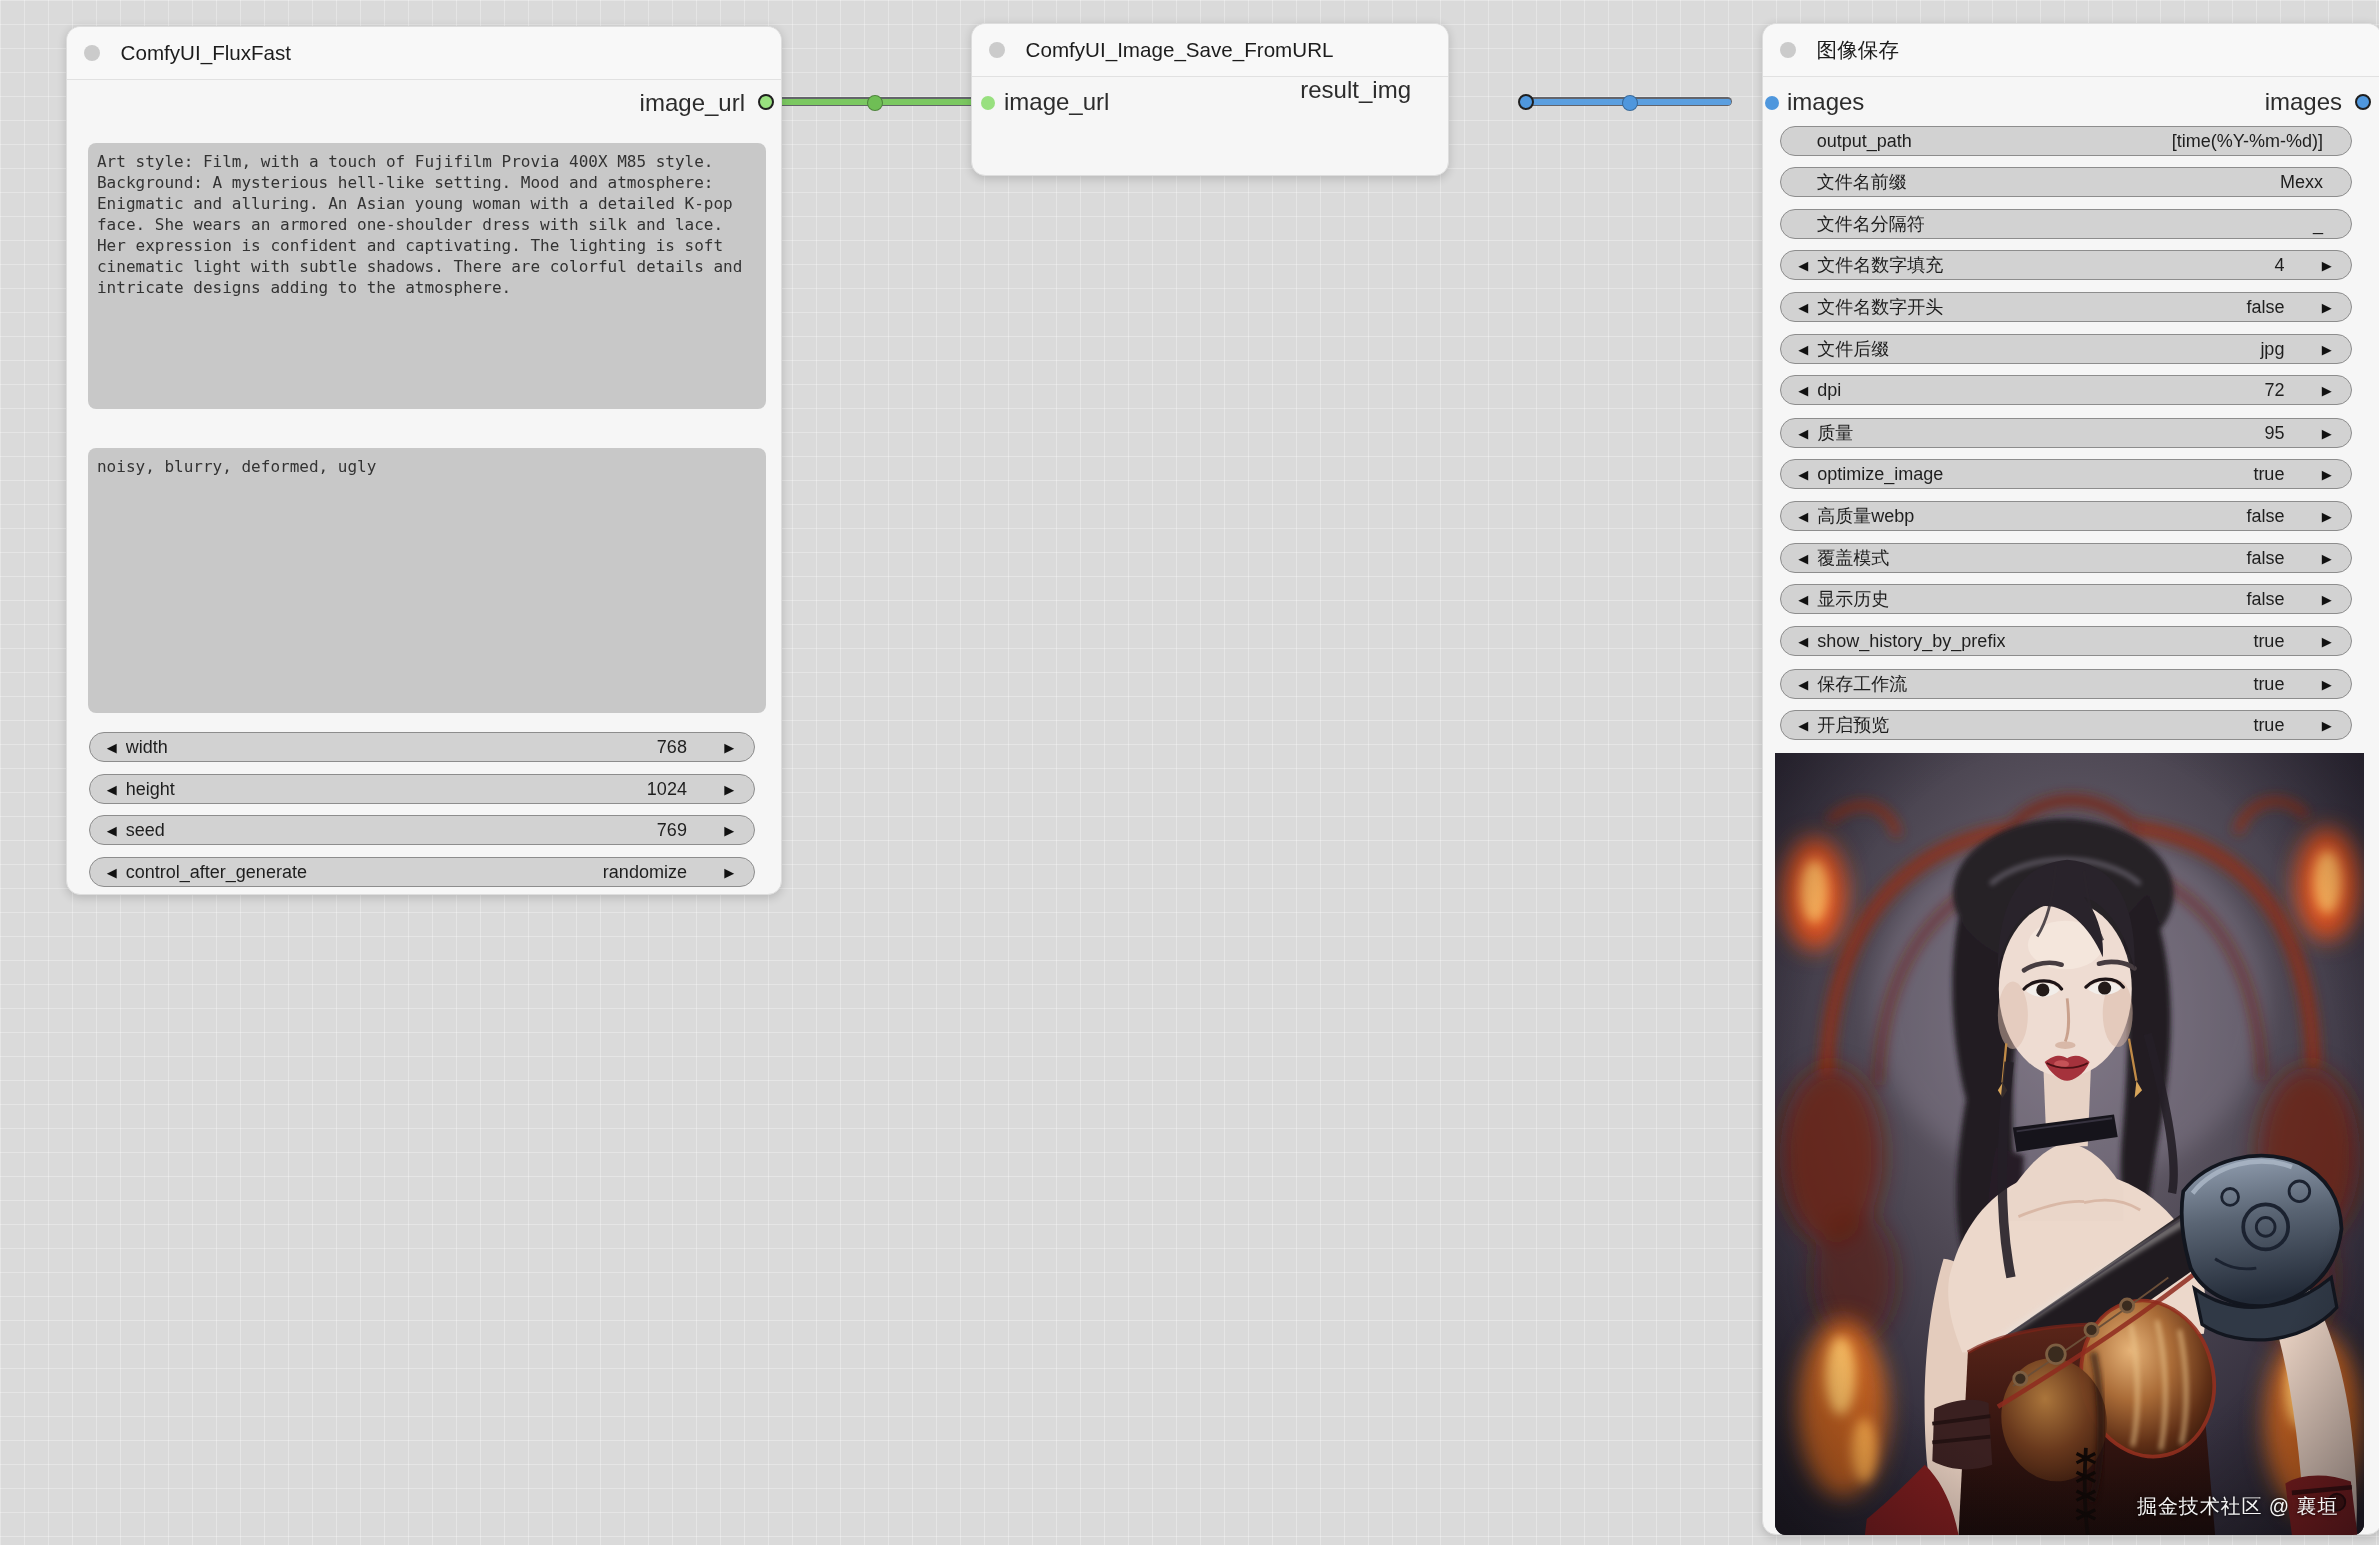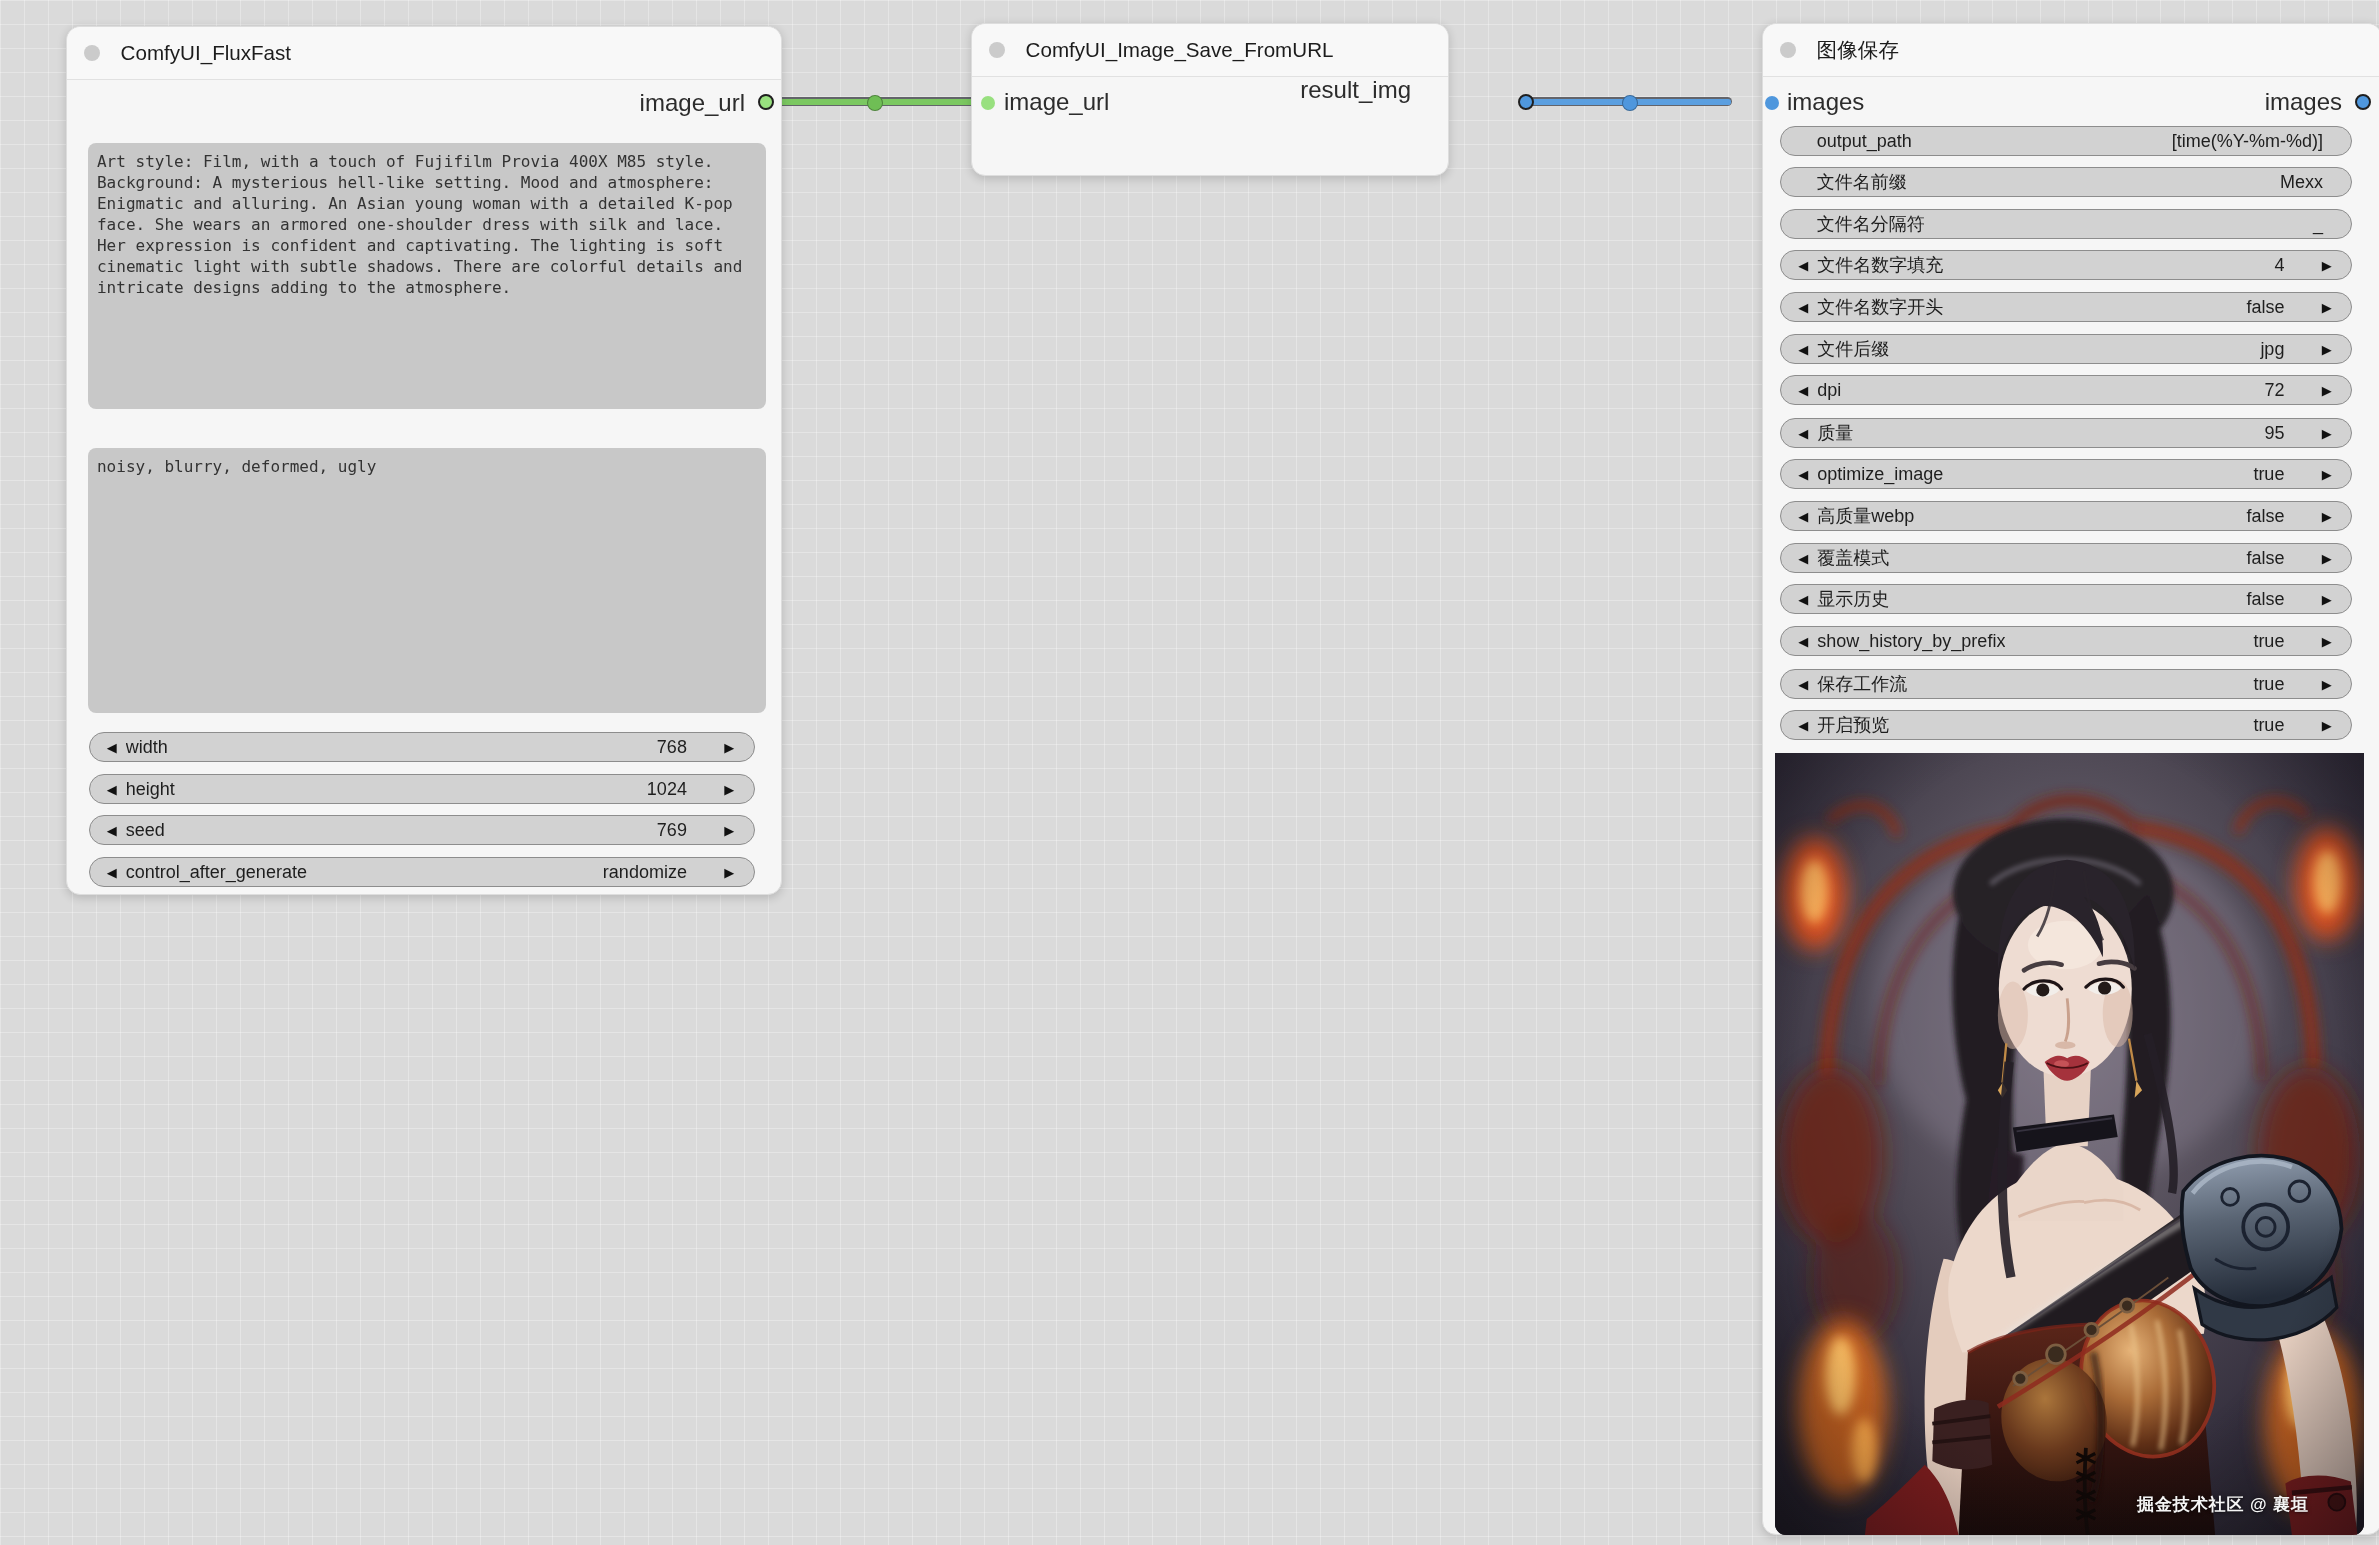--- a/index.html
+++ b/index.html
@@ -44,21 +44,21 @@
         display:flex;align-items:center;font-size:18px;color:#1e1e1e;box-sizing:border-box;white-space:nowrap;}
   .pill.stepper{padding-left:12px;padding-right:14px;}
   .pill.textw{padding-left:32px;padding-right:28px;}
   .pill .arrow{font-size:13px;color:#111;width:20.6px;text-align:center;flex:none;line-height:1;}
   .pill .label{margin-left:3.7px;overflow:hidden;text-overflow:ellipsis;}
   .pill .value{margin-left:auto;}
   .pill.stepper .value{margin-right:32px;}
   
   .preview{position:absolute;overflow:hidden;border-radius:0 0 11.2px 11.2px;background:#2a2630;}
   .preview svg{display:block;}
-  .watermark{position:absolute;z-index:10;font-size:17px;font-weight:700;color:#f5f5f5;letter-spacing:0.9px;
+  .watermark{position:absolute;z-index:10;font-size:20px;font-weight:400;color:#f5f5f5;letter-spacing:0.9px;
         text-shadow:0 0 5.6px rgba(0,0,0,.45),0 0.9px 1.9px rgba(0,0,0,.35);white-space:nowrap;}
 </style>
 </head>
 <body>
 
 <div class="canvas">
 
   <div class="link" style="left:765px;top:97px;width:222px;">
     <div class="core green"></div>
   </div>

